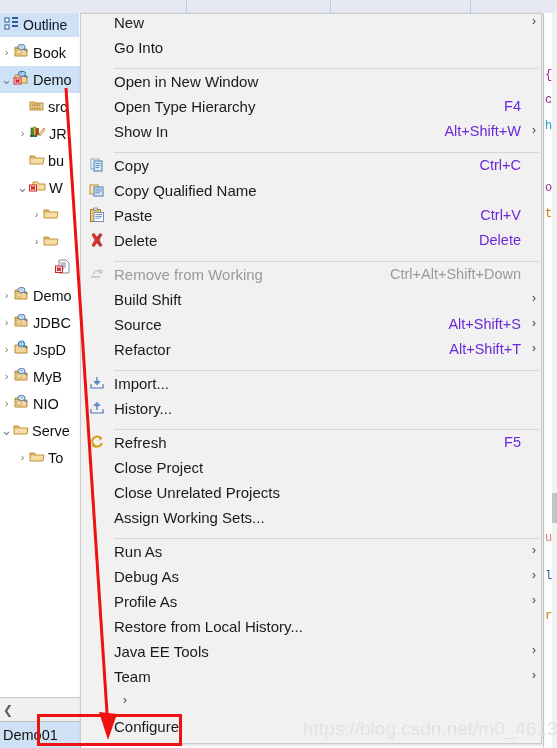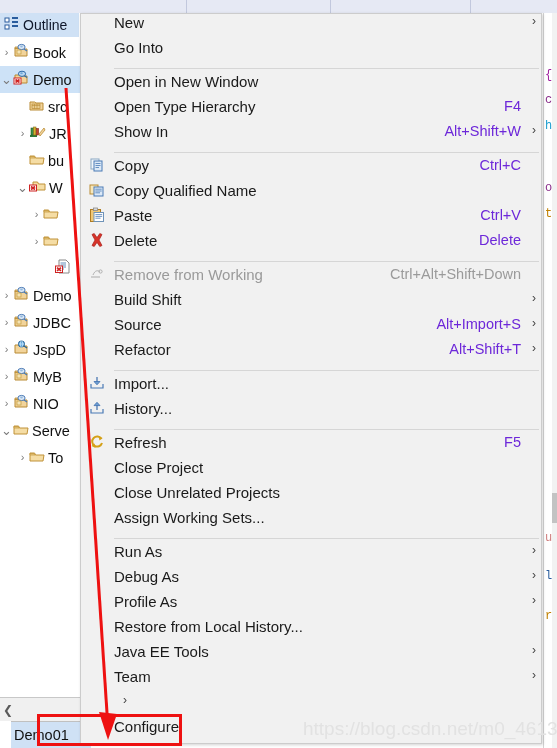--- a/index.html
+++ b/index.html
@@ -111,21 +111,20 @@
     left: 0; top: 721px;
     width: 80px; height: 27px;
     background: #cfe1f5;
     display: flex;
     align-items: center;
     padding-left: 3px;
     box-sizing: border-box;
     font-size: 14.5px;
     color: #101010;
     border-top: 1px solid #c0c0c0;
-    margin-left: 11px;
   }
 
   
   #editor-sliver {
     position: absolute;
     right: 0; top: 13px;
     width: 17px; height: 735px;
     background: #ffffff;
     overflow: hidden;
     font-family: "Liberation Mono", monospace;
@@ -551,21 +550,21 @@
     </div>
     <div class="menu-item">
       <span class="gutter"></span>
       <span class="mlabel">Build Shift</span>
       <span class="maccel"></span>
       <span class="marrow">›</span>
     </div>
     <div class="menu-item">
       <span class="gutter"></span>
       <span class="mlabel">Source</span>
-      <span class="maccel">Alt+Import+S</span>
+      <span class="maccel">Alt+Shift+S</span>
       <span class="marrow">›</span>
     </div>
     <div class="menu-item">
       <span class="gutter"></span>
       <span class="mlabel">Refactor</span>
       <span class="maccel">Alt+Shift+T</span>
       <span class="marrow">›</span>
     </div>
     <div class="menu-sep"></div>
     <div class="menu-item">

